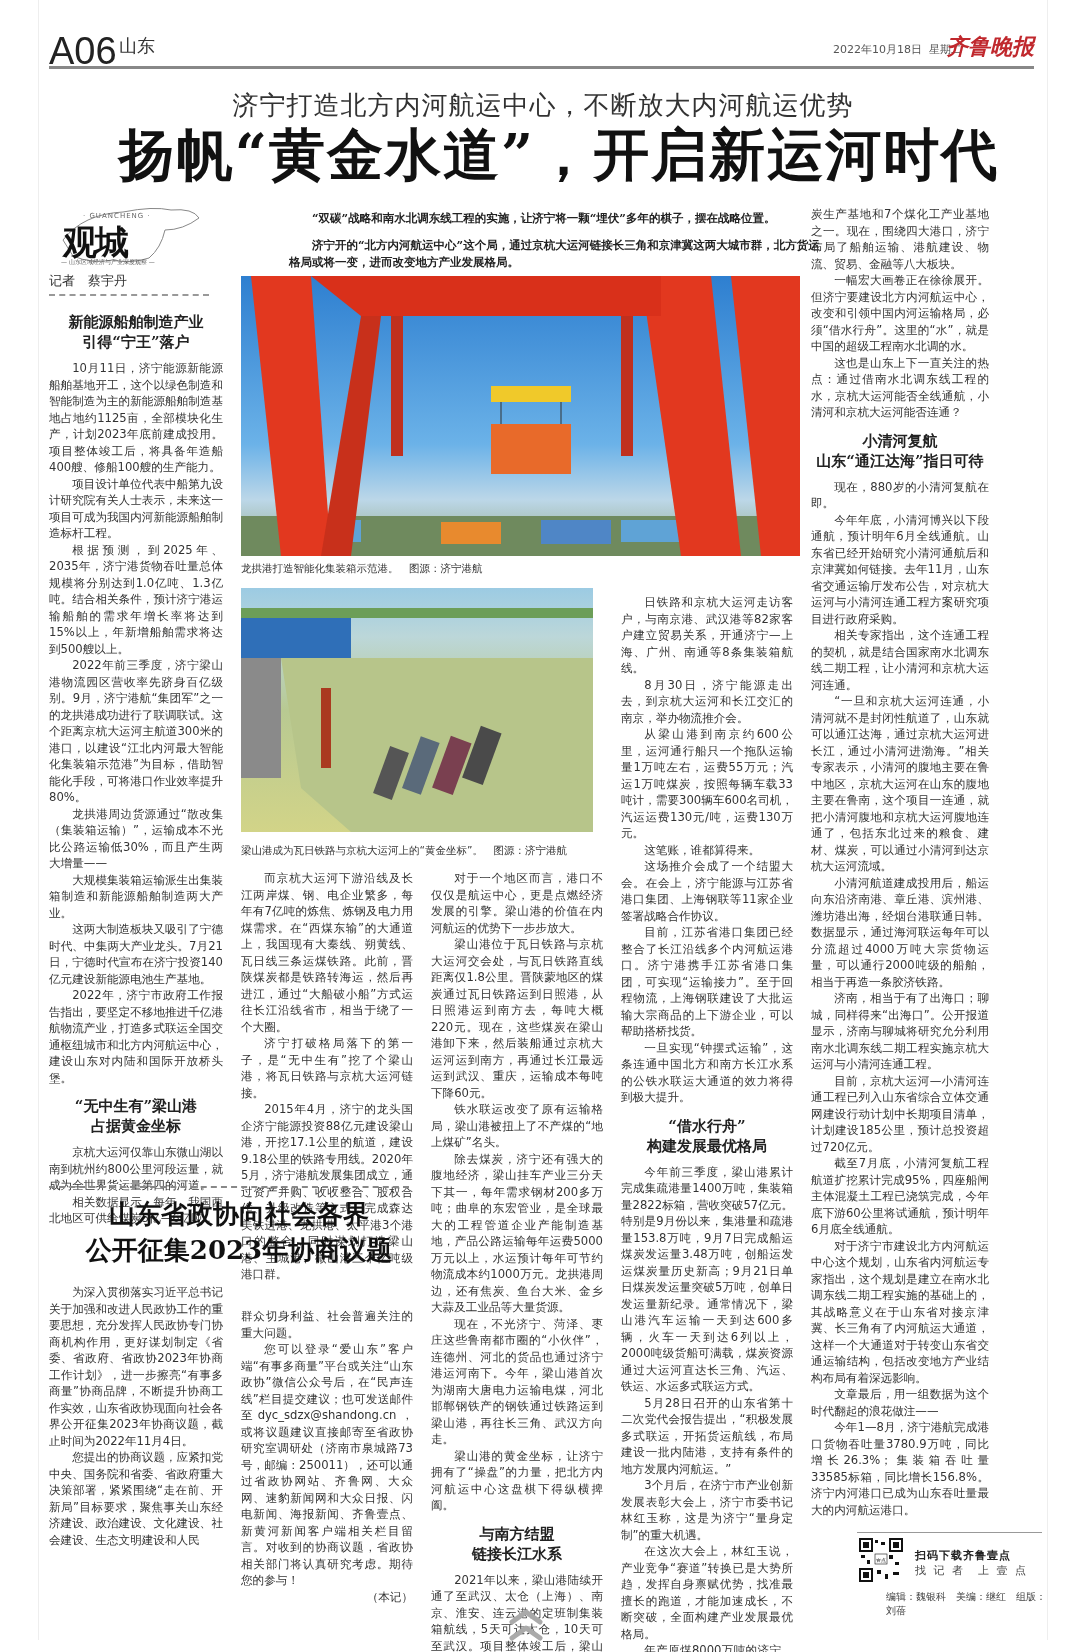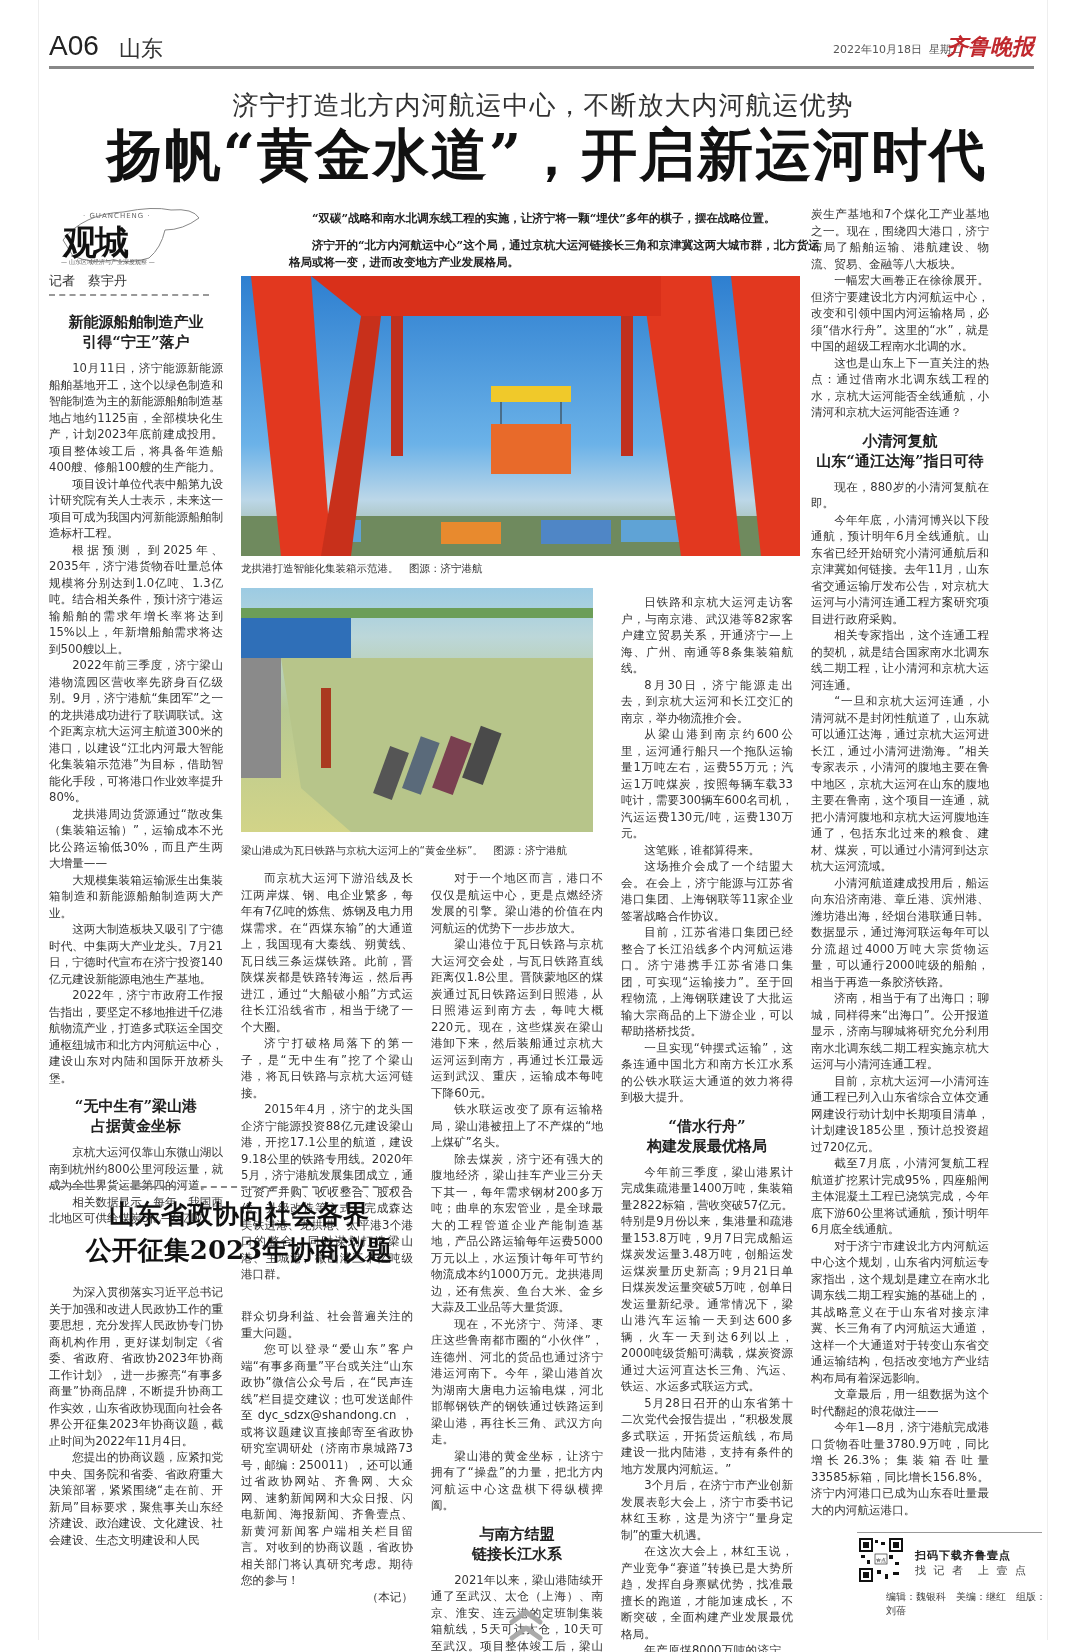--- a/index.html
+++ b/index.html
@@ -1,25 +1,25 @@
 <!DOCTYPE html>
 <html><head>
 <meta charset="utf-8">
 <style>
   html,body{margin:0;padding:0;background:#fff;}
   body{width:1080px;height:1652px;position:relative;overflow:hidden;font-family:"DejaVu Sans",sans-serif;color:#222;}
   .page{position:absolute;left:38px;top:0;width:1008px;height:1640px;background:#fff;border-left:1px solid #eee;border-right:1px solid #eee;}
   .hdr{position:absolute;left:10px;top:28px;width:985px;height:38px;border-bottom:3px solid #888;}
-  .hdr .num{position:absolute;left:0;top:2px;font-family:"Liberation Sans",sans-serif;font-size:28px;color:#222;text-align:right;}
-  .hdr .sec{position:absolute;left:70px;top:6px;font-size:22px;color:#333;}
+  .hdr .num{position:absolute;left:0;top:2px;font-family:"Liberation Sans",sans-serif;font-size:38px;color:#222;text-align:right;}
+  .hdr .sec{position:absolute;left:70px;top:6px;font-size:18px;color:#333;}
   .hdr .date{position:absolute;right:112px;top:14px;font-size:11px;color:#555;}
   .hdr .week{position:absolute;right:72px;top:14px;font-size:11px;color:#555;}
   .hdr .logo{position:absolute;right:0;top:4px;font-family:"DejaVu Serif",serif;font-style:italic;font-weight:bold;font-size:22px;color:#c0282d;}
   .subtitle{position:absolute;left:0;width:1008px;top:88px;text-align:center;font-size:26px;color:#333;letter-spacing:1px;}
-  .title{position:absolute;left:4px;width:1008px;top:118px;text-align:center;font-family:"DejaVu Serif",serif;font-weight:bold;font-size:56px;color:#111;letter-spacing:2px;}
+  .title{position:absolute;left:16px;width:1008px;top:118px;text-align:center;font-family:"DejaVu Serif",serif;font-weight:bold;font-size:56px;color:#111;letter-spacing:2px;}
   .guan{position:absolute;left:14px;top:200px;width:150px;height:70px;}
   .guan .g1{position:absolute;left:30px;top:12px;font-size:7px;color:#666;letter-spacing:1px;}
   .guan .g2{position:absolute;left:10px;top:20px;font-size:34px;font-weight:bold;color:#111;letter-spacing:-2px;}
   .guan .g3{position:absolute;left:8px;top:58px;font-size:6px;color:#555;}
   .guan svg{position:absolute;left:0;top:0;}
   .reporter{position:absolute;left:10px;top:272px;width:160px;font-size:13px;color:#333;border-bottom:2px dashed #999;padding-bottom:4px;}
   .lede{position:absolute;left:240px;top:200px;width:560px;font-family:"DejaVu Serif",serif;font-weight:bold;font-size:11.5px;line-height:17px;color:#222;text-indent:2em;}
   .lede p{margin:10px;}
   .col{position:absolute;font-size:11.6px;line-height:16.5px;color:#333;text-align:justify;}
   .col p{margin:0;text-indent:2em;}

